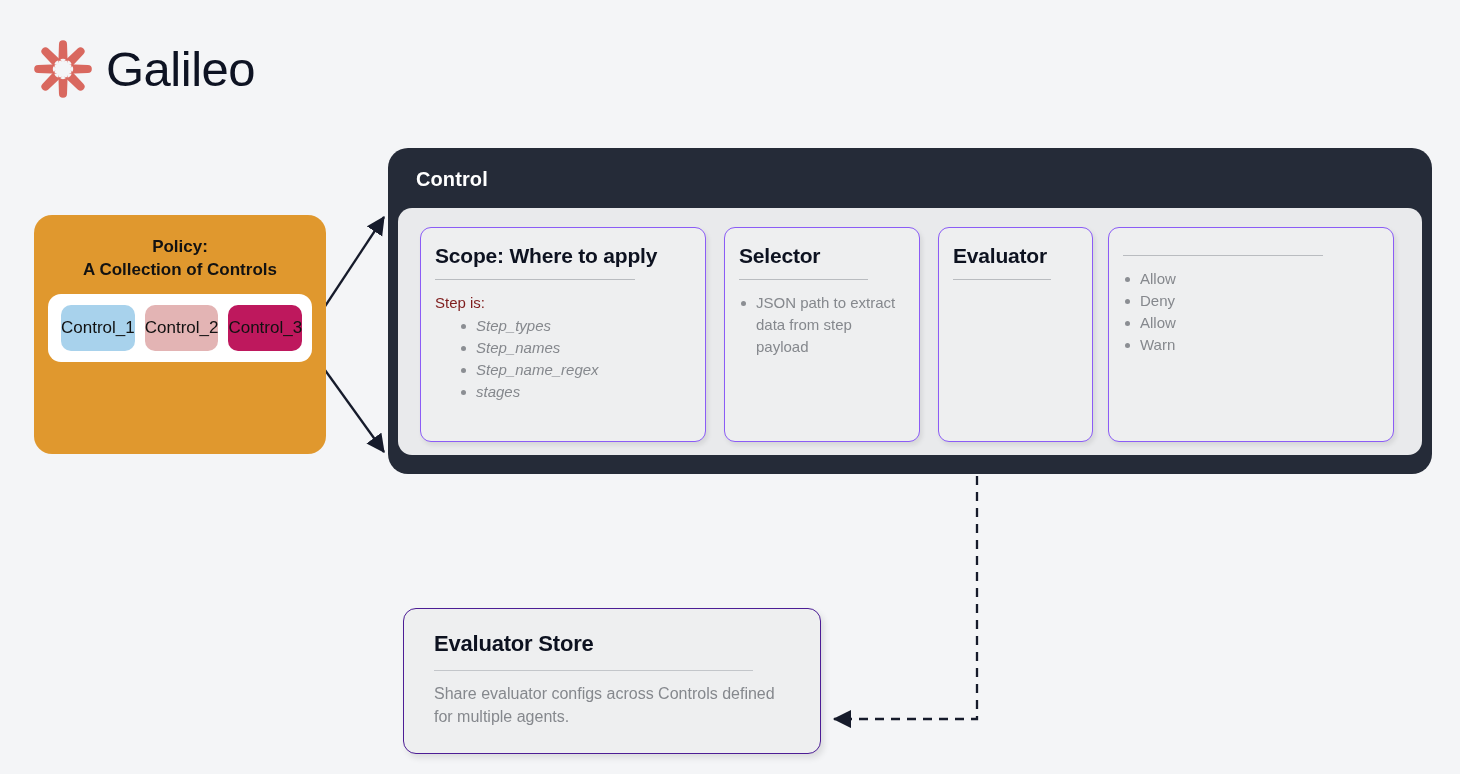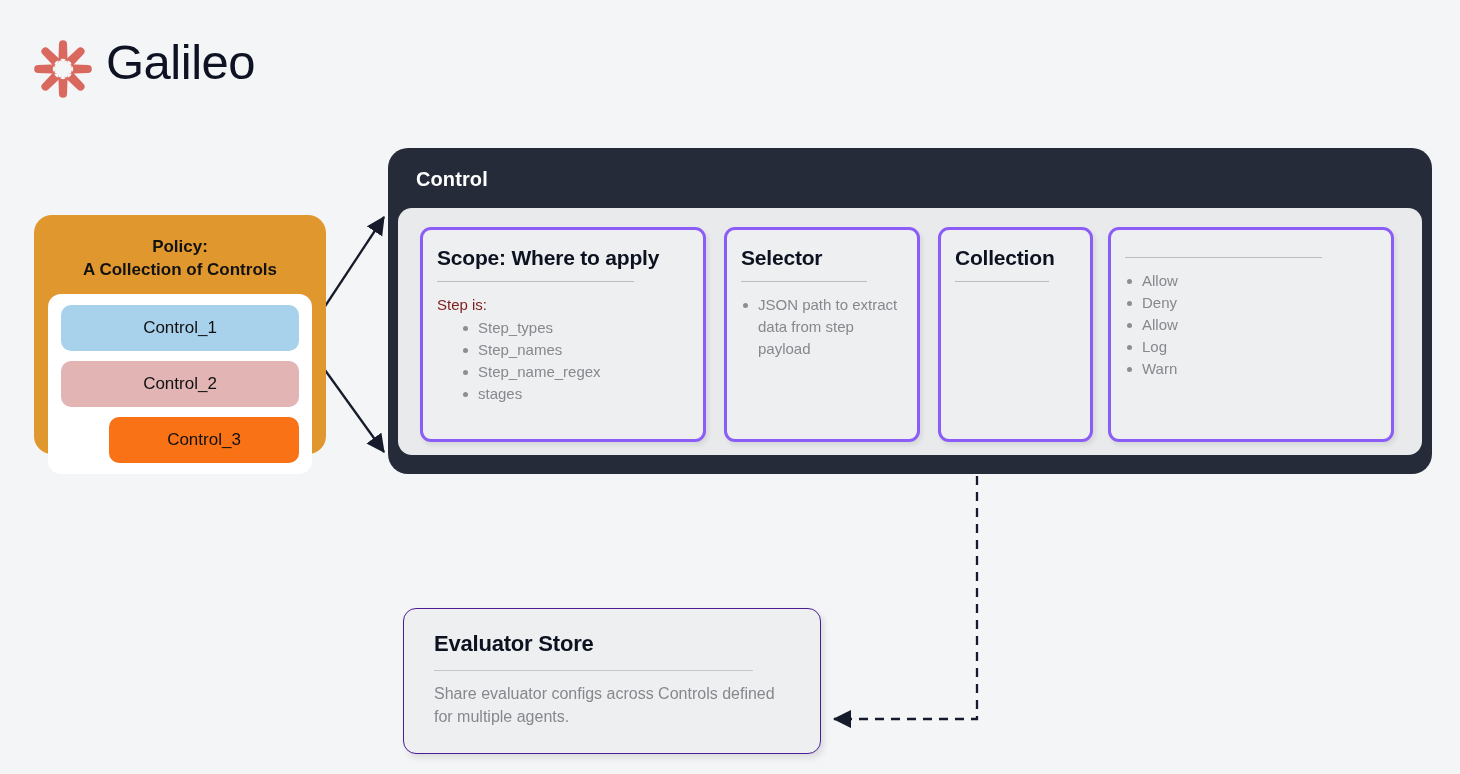--- a/index.html
+++ b/index.html
@@ -19,21 +19,21 @@
     height: 774px;
     background: #f4f5f7;
   }
 
   
   #logo {
     position: absolute;
     left: 32px;
     top: 38px;
     display: flex;
-    align-items: flex-start;
+    align-items: center;
     gap: 12px;
   }
   #logo-mark { width: 62px; height: 62px; display: block; }
   #logo-text {
     font-size: 49px;
     font-weight: 500;
     color: #0e1323;
     letter-spacing: -0.5px;
     line-height: 1;
     font-family: "Liberation Sans", sans-serif;
@@ -57,21 +57,21 @@
     font-weight: 700;
     line-height: 1.35;
     padding: 7px 4px 12px 4px;
     white-space: pre-line;
   }
   #policy-inner {
     background: #ffffff;
     border-radius: 13px;
     padding: 11px 13px;
     display: flex;
-    flex-direction: column;
+    flex-direction: row;
     gap: 10px;
   }
   .control-chip {
     height: 46px;
     border-radius: 10px;
     display: flex;
     align-items: center;
     justify-content: center;
     font-size: 17px;
     font-weight: 500;
@@ -102,21 +102,21 @@
     top: 208px;
     width: 1024px;
     height: 247px;
     background: #e9eaec;
     border-radius: 14px;
   }
 
   .feature-card {
     position: absolute;
     background: #eeeff0;
-    border: 3px solid #8b5cf6;
+    border: 1px solid #8b5cf6;
     border-radius: 11px;
     box-shadow: 2px 3px 5px rgba(0,0,0,0.09);
     padding: 16px 14px 12px 14px;
     top: 227px;
     height: 215px;
   }
   .card-title {
     font-size: 21px;
     font-weight: 600;
     color: #0d1220;
@@ -134,21 +134,21 @@
     font-size: 15px;
     color: #7f1d1d;
     line-height: 1.45;
     margin-bottom: 1px;
   }
   ul.card-list {
     list-style: none;
     margin: 0;
     padding: 0;
   }
-  ul.card-list.indented { padding-left: 24px; }
+  ul.card-list.indented { padding-left: 24px; font-style: italic; }
   ul.card-list li {
     font-size: 15px;
     color: #85888d;
     line-height: 1.46;
     position: relative;
     padding-left: 17px;
   }
   ul.card-list li::before {
     content: "";
     position: absolute;
@@ -262,21 +262,21 @@
   <div id="policy-box">
     <div id="policy-title">Policy:
 A Collection of Controls</div>
     <div id="policy-inner">
       <div class="control-chip" style="background:#a8d2ec;">
         <span>Control_1</span>
       </div>
       <div class="control-chip" style="background:#e3b4b4;text-align:center;">
         <span>Control_2</span>
       </div>
-      <div class="control-chip" style="background:#f97316;margin-left:48px;">
+      <div class="control-chip" style="background:#be185d;">
         <span>Control_3</span>
       </div>
     </div>
   </div>
 
   <div id="control-panel">
     <div id="control-panel-title">Control</div>
   </div>
   <div id="control-inner"></div>
 
@@ -294,31 +294,30 @@
 
   <div class="feature-card" id="card-selector">
     <div class="card-title">Selector</div>
     <div class="card-divider"></div>
     <ul class="card-list">
       <li class="wrap">JSON path to extract data from step payload</li>
     </ul>
   </div>
 
   <div class="feature-card" id="card-evaluator">
-    <div class="card-title">Collection</div>
+    <div class="card-title">Evaluator</div>
     <div class="card-divider"></div>
   </div>
 
   <div class="feature-card" id="card-action">
     <div class="card-divider"></div>
     <ul class="card-list">
       <li>Allow</li>
       <li>Deny</li>
       <li>Allow</li>
-      <li>Log</li>
       <li>Warn</li>
     </ul>
   </div>
 
   <div id="evaluator-store">
     <div id="store-title">Evaluator Store</div>
     <div id="store-divider"></div>
     <div id="store-desc">Share evaluator configs across Controls defined for multiple agents.</div>
   </div>
 

